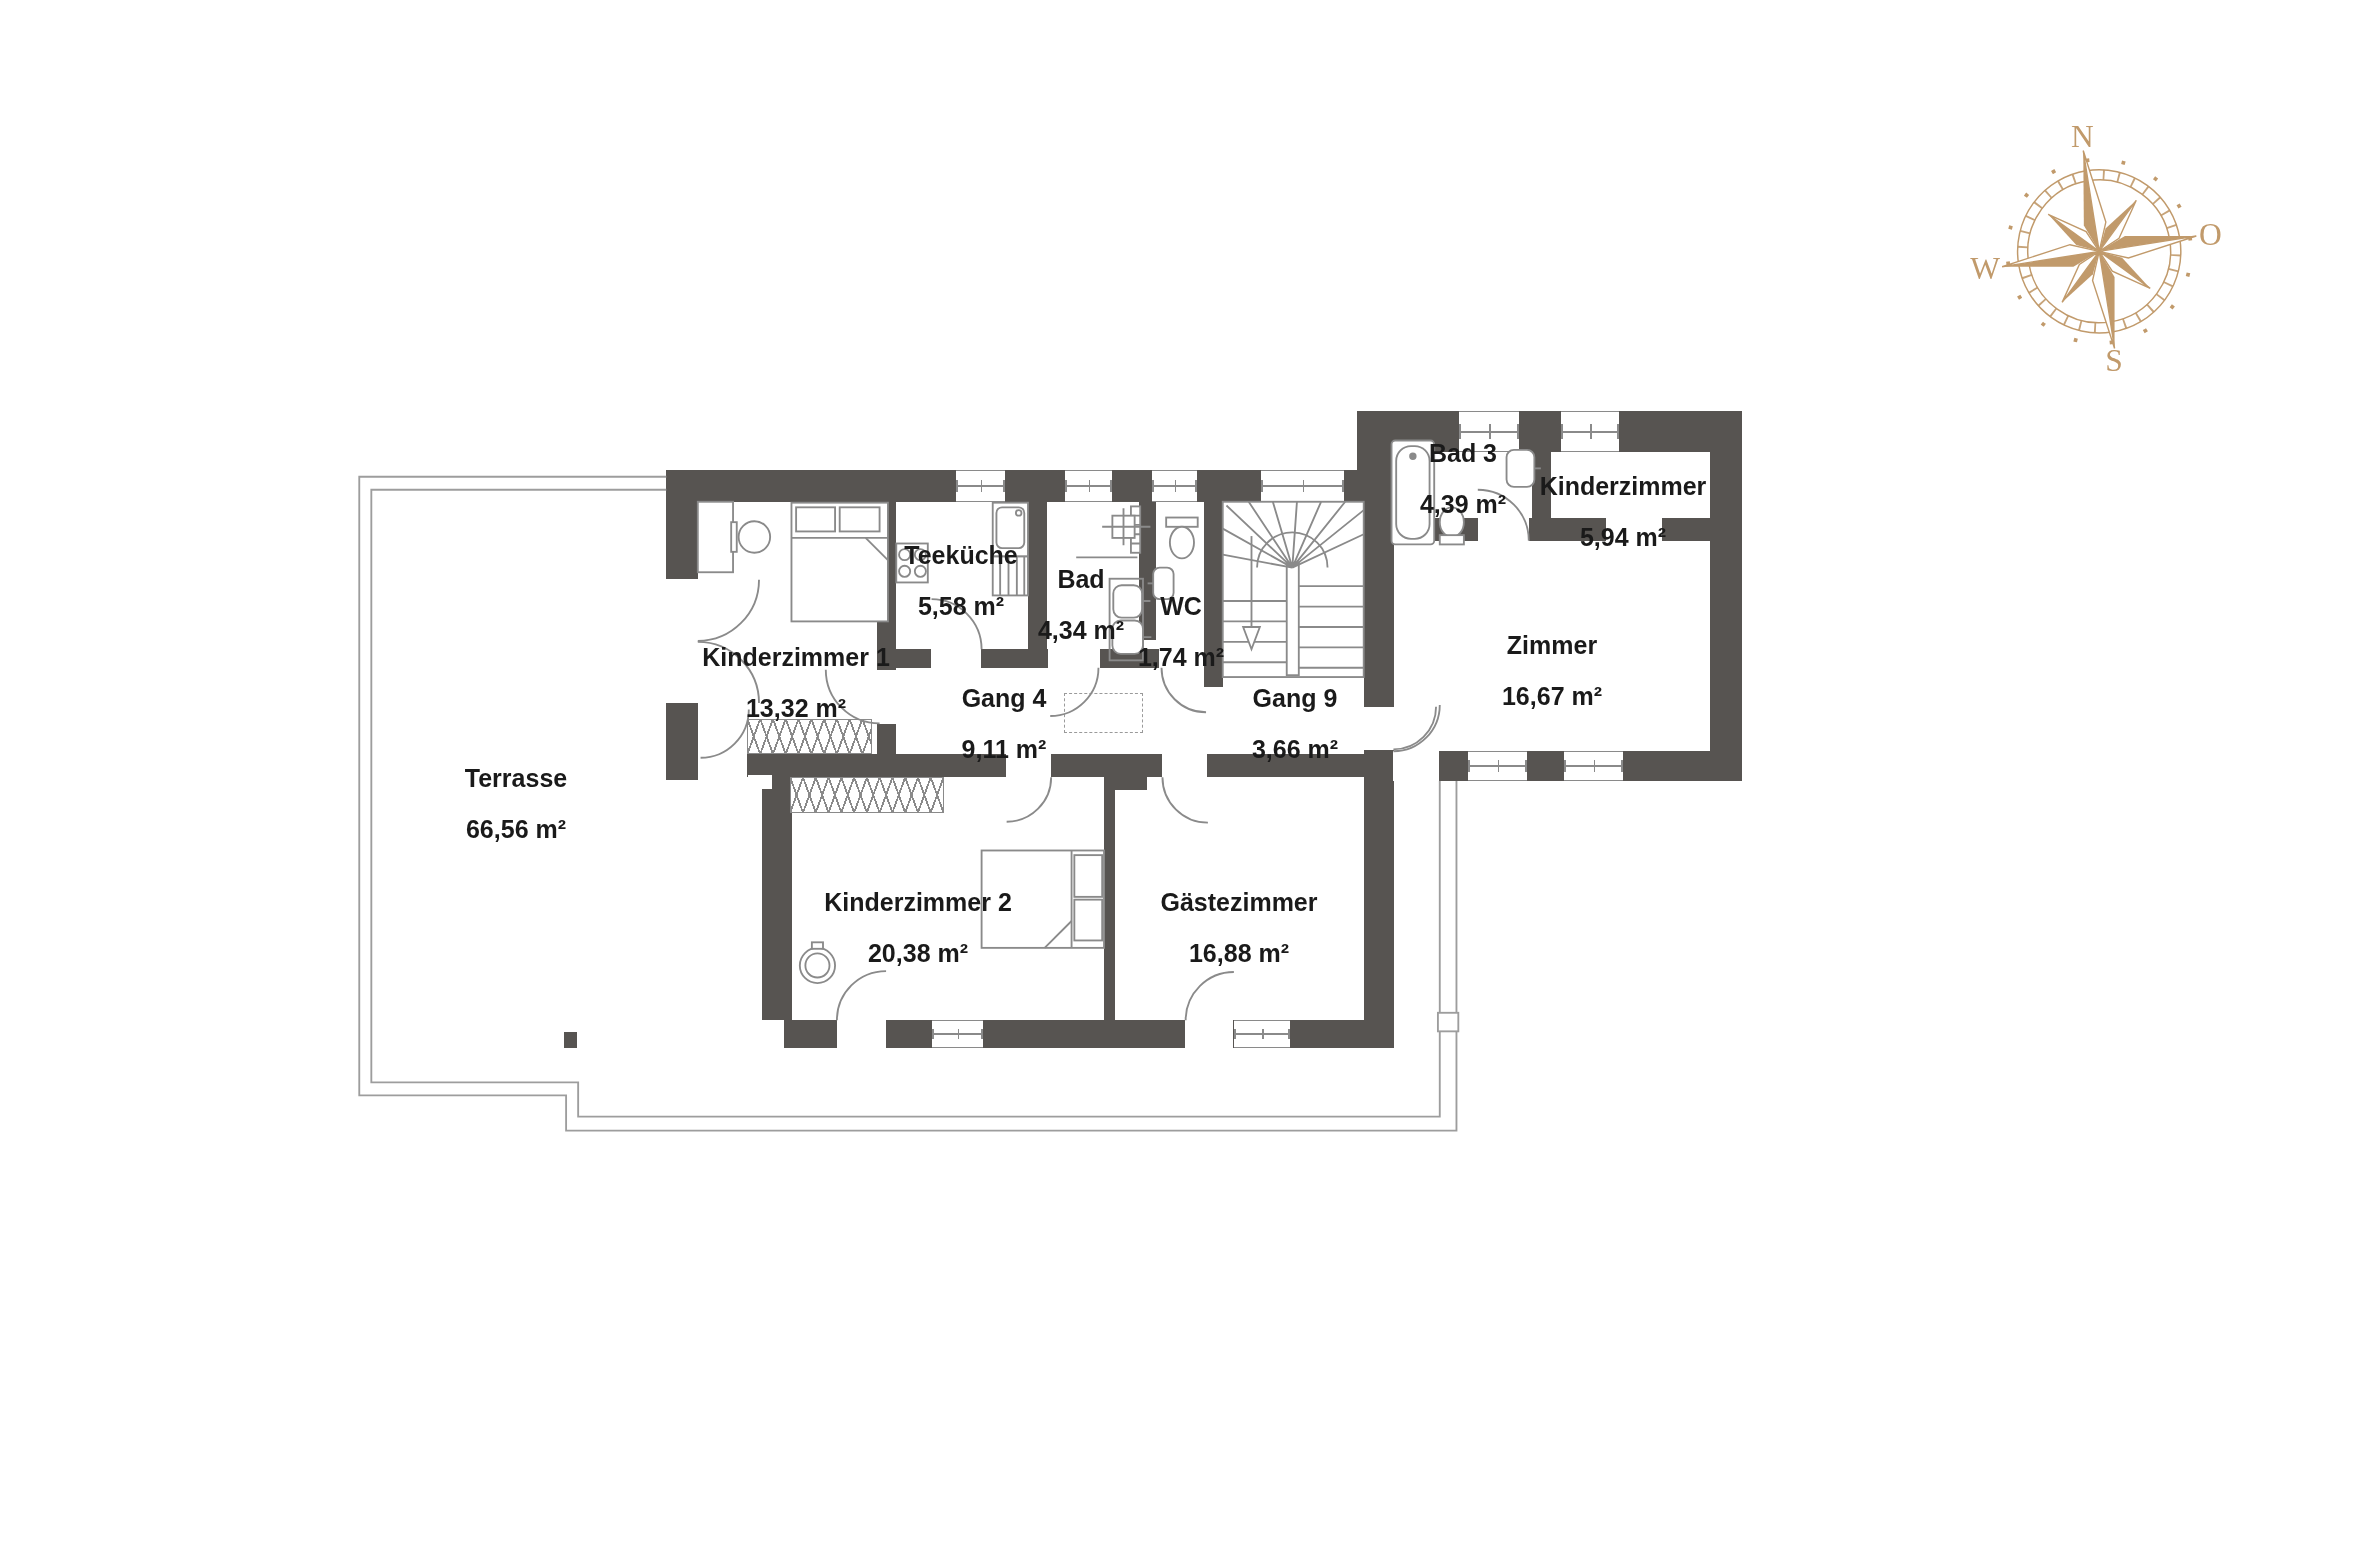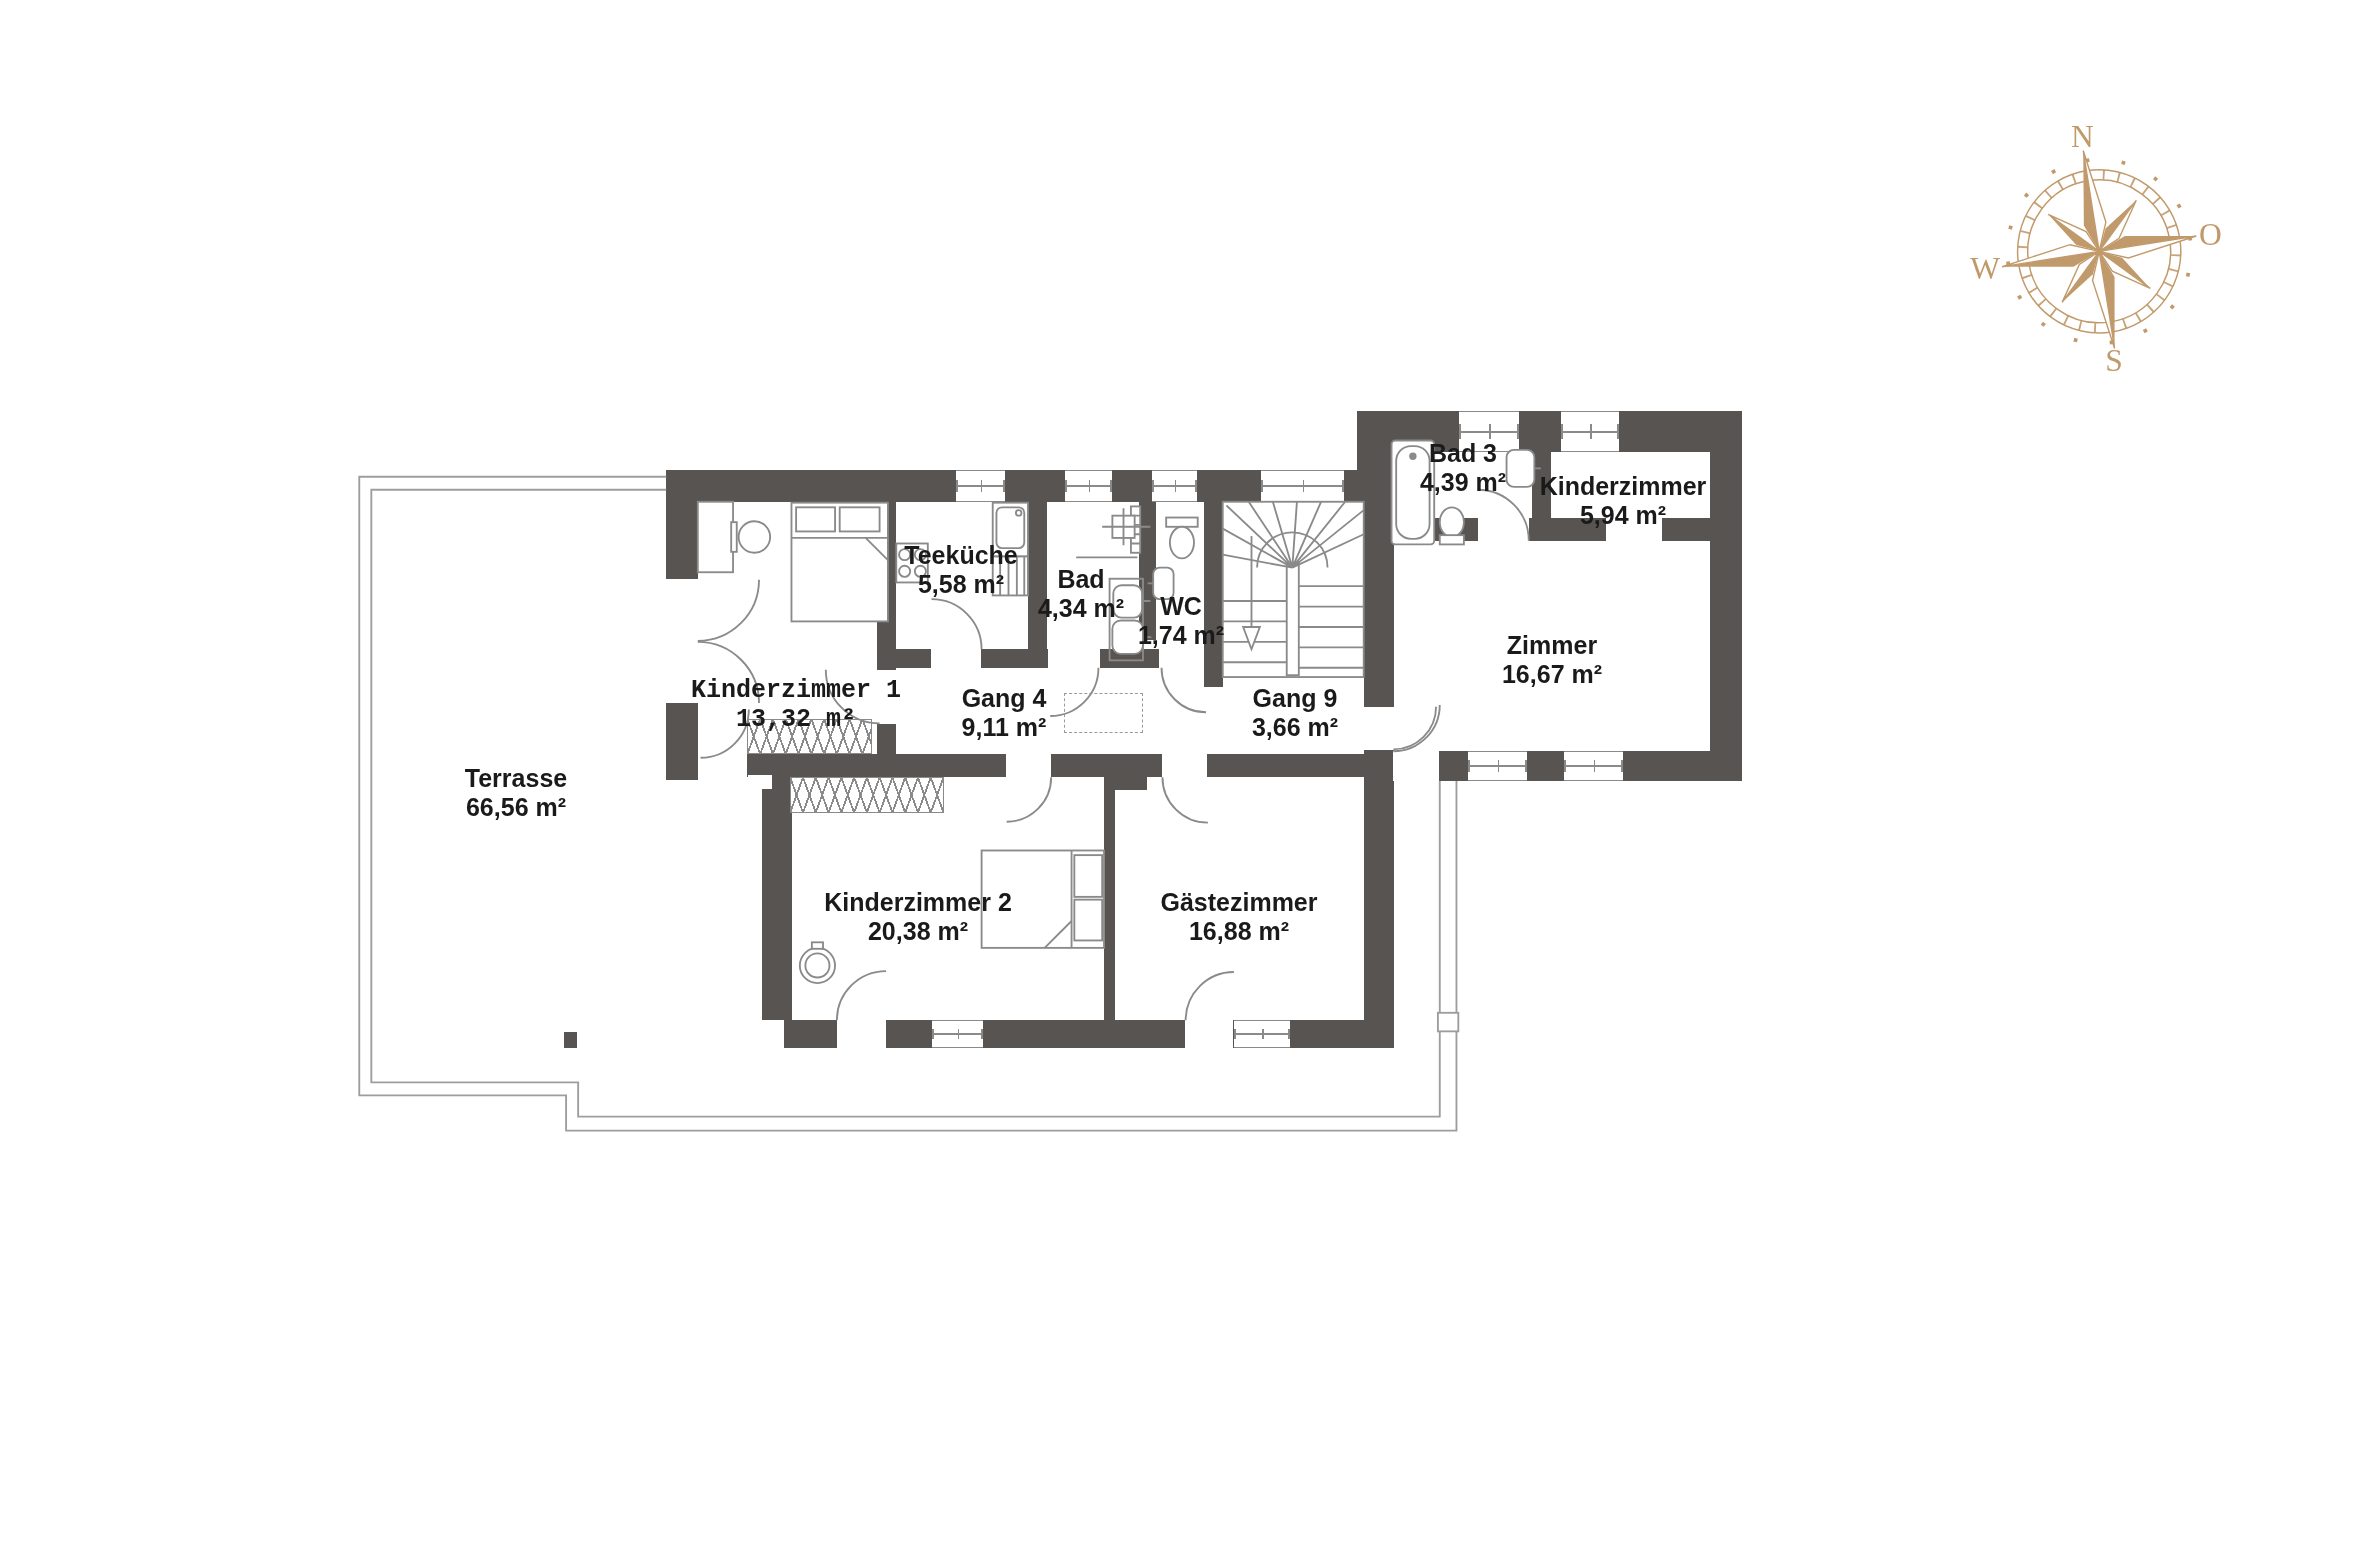--- a/index.html
+++ b/index.html
@@ -21,21 +21,21 @@
   .hatch{position:absolute;box-sizing:border-box;border:1.9px solid var(--line);background-color:#fff;
        background-image:
          repeating-linear-gradient(70deg, transparent 0 10.2px, var(--line) 10.2px 12px),
          repeating-linear-gradient(110deg, transparent 0 10.2px, var(--line) 10.2px 12px);
        z-index:2;}
   .dashed{position:absolute;box-sizing:border-box;border:1.9px dashed #9a9a9a;background:#fff;z-index:2;}
   svg.overlay{position:absolute;left:0;top:0;z-index:3;}
   .lbl{position:absolute;z-index:4;transform:translateX(-50%);text-align:center;color:var(--text);
        white-space:nowrap;line-height:29px;font-size:25px;}
   .lbl .nm{font-weight:700;}
-  .lbl .ar{font-weight:700;}
+  .lbl .ar{font-weight:700;margin-top:22px;}
   text.cletter{font-family:"Liberation Serif", serif;font-size:34px;fill:var(--compass);}
 </style>
 </head>
 <body>
 
 <div id="canvas">
 
   <div class="w" style="left:666px;top:470px;width:727px;height:32px;"></div>
   <div class="w" style="left:666px;top:470px;width:32px;height:109px;"></div>
   <div class="w" style="left:666px;top:703px;width:32px;height:77px;"></div>
@@ -301,21 +301,21 @@
       <text class="cletter" x="2383" y="264" text-anchor="middle">O</text>
       <text class="cletter" x="2279" y="400" text-anchor="middle">S</text>
       <text class="cletter" x="2140" y="301" text-anchor="middle">W</text>
     </g>
   </svg>
 
   <div class="lbl" style="left:516px;top:764px;text-align:center;">
     <div class="nm">Terrasse</div>
     <div class="ar">66,56 m²</div>
   </div>
-  <div class="lbl" style="left:796px;top:676px;font-family:Liberation Mono, monospace;">
+  <div class="lbl" style="left:796px;top:643px;">
     <div class="nm">Kinderzimmer 1</div>
     <div class="ar">13,32 m²</div>
   </div>
   <div class="lbl" style="left:961px;top:541px;">
     <div class="nm">Teeküche</div>
     <div class="ar">5,58 m²</div>
   </div>
   <div class="lbl" style="left:1081px;top:565px;">
     <div class="nm">Bad</div>
     <div class="ar">4,34 m²</div>

